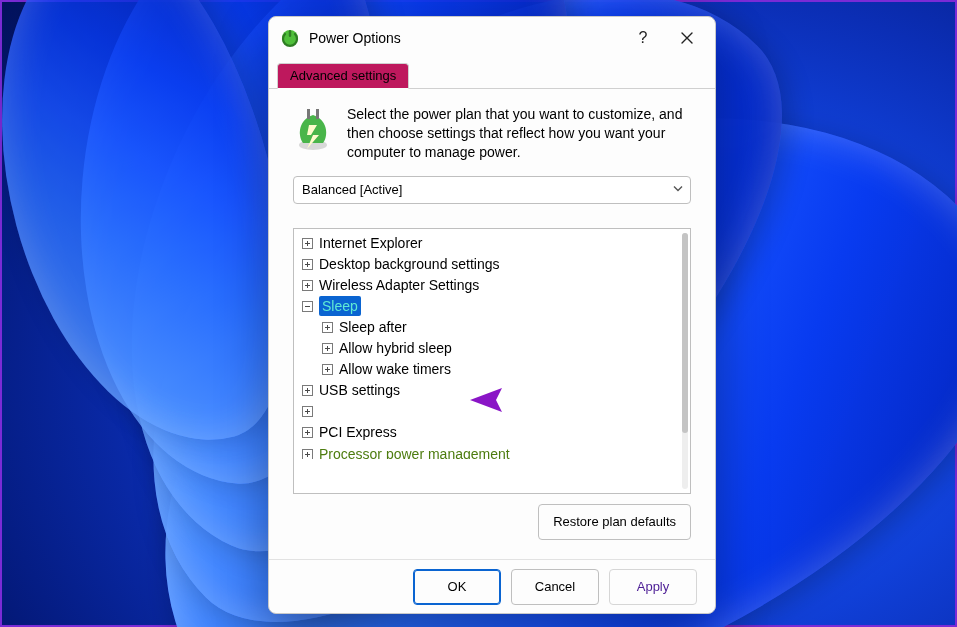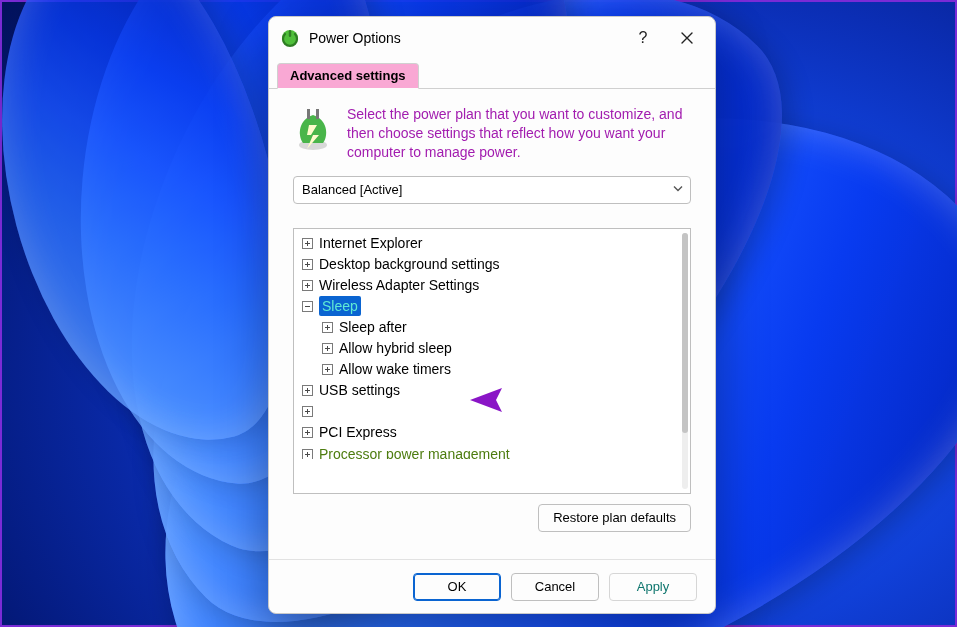--- a/index.html
+++ b/index.html
@@ -31,29 +31,29 @@
   }
   .titlebar {
     height: 42px; display: flex; align-items: center; padding: 0 6px 0 10px;
   }
   .title-icon { width: 22px; height: 22px; margin-right: 8px; display:flex;align-items:center;justify-content:center;}
   .title { flex: 1; font-size: 14px; }
   .title-btn { width: 44px; height: 30px; display:flex; align-items:center; justify-content:center; border-radius:4px; font-size:16px; color:#222; }
 
   .tabstrip { height: 30px; display:flex; align-items:flex-end; padding: 0 8px; border-bottom:1px solid #d0d0d0; }
   .tab {
-    padding: 4px 12px 5px; font-size: 13px; background:#f9a8d4;
+    padding: 4px 12px 5px; font-size: 13px; background:#be185d;
     border:1px solid #d0d0d0; border-bottom:1px solid #fdfdfd; border-radius:4px 4px 0 0;
-    position: relative; top:1px;font-weight:bold;
+    position: relative; top:1px;
   }
 
   .body { flex:1; padding: 16px 24px 8px 24px; display:flex; flex-direction:column; }
   .intro { display:flex; gap:14px; margin-bottom:14px; }
   .intro-icon { width:40px; flex:0 0 40px; height:48px; display:flex; align-items:center; justify-content:center;}
-  .intro-text { font-size:14px; line-height:1.35; color:#a21caf; }
+  .intro-text { font-size:14px; line-height:1.35; color:#000000; }
 
   .dropdown {
     position: relative; width: 100%; height: 28px; border:1px solid #bfbfbf; border-radius:4px;
     display:flex; align-items:center; padding: 0 28px 0 8px; background:#fff; margin-bottom:24px;
   }
   .dropdown .chev { position:absolute; right:6px; top:50%; transform:translateY(-50%); color:#555; }
 
   .tree-wrap { position:relative; border:1px solid #bfbfbf; height:266px; background:#fff; }
   .tree { position:absolute; inset:0 10px 0 0; overflow:hidden; padding:4px 2px; font-size:14px; line-height:20px; }
   .scroll-track { position:absolute; right:2px; top:4px; bottom:4px; width:6px; background:#eee; border-radius:3px;}
@@ -69,25 +69,25 @@
   .toggle::before, .toggle::after { content:""; position:absolute; background:#4a4a4a; }
   .plus::before { left:2px; right:2px; top:4px; height:1px; }
   .plus::after  { top:2px; bottom:2px; left:4px; width:1px; }
   .minus::before{ left:2px; right:2px; top:4px; height:1px; }
   .sel { background:#0a64d1; color:#5eead4; padding:0 3px; border-radius:2px; }
   .cutoff { color:#4d7c0f; }
   .cutoff-wrap { border-top:1px dashed transparent; height:16px; overflow:hidden; }
 
   .restore-row { display:flex; justify-content:flex-end; padding:10px 0 0; }
   .btn {
-    min-width:88px; height:28px; padding:0 14px; background:#fdfdfd; border:1px solid #bfbfbf;
+    min-width:88px; height:36px; padding:0 14px; background:#fdfdfd; border:1px solid #bfbfbf;
     border-radius:4px; font-size:13px; display:inline-flex; align-items:center; justify-content:center;
   }
   .btn.primary { border-color:#0a64d1; box-shadow:0 0 0 1px #0a64d1 inset; }
-  .btn.disabled { color:#0f766e; border-color:#d6d6d6; }
+  .btn.disabled { color:#4c1d95; border-color:#d6d6d6; }
 
   .footer { height:54px; border-top:1px solid #e2e2e2; display:flex; align-items:center; justify-content:flex-end; gap:10px; padding:0 18px; }
 
   
   .arrow { position:absolute; pointer-events:none; }
   .arrow svg { display:block; }
 
 </style>
 </head>
 <body>

